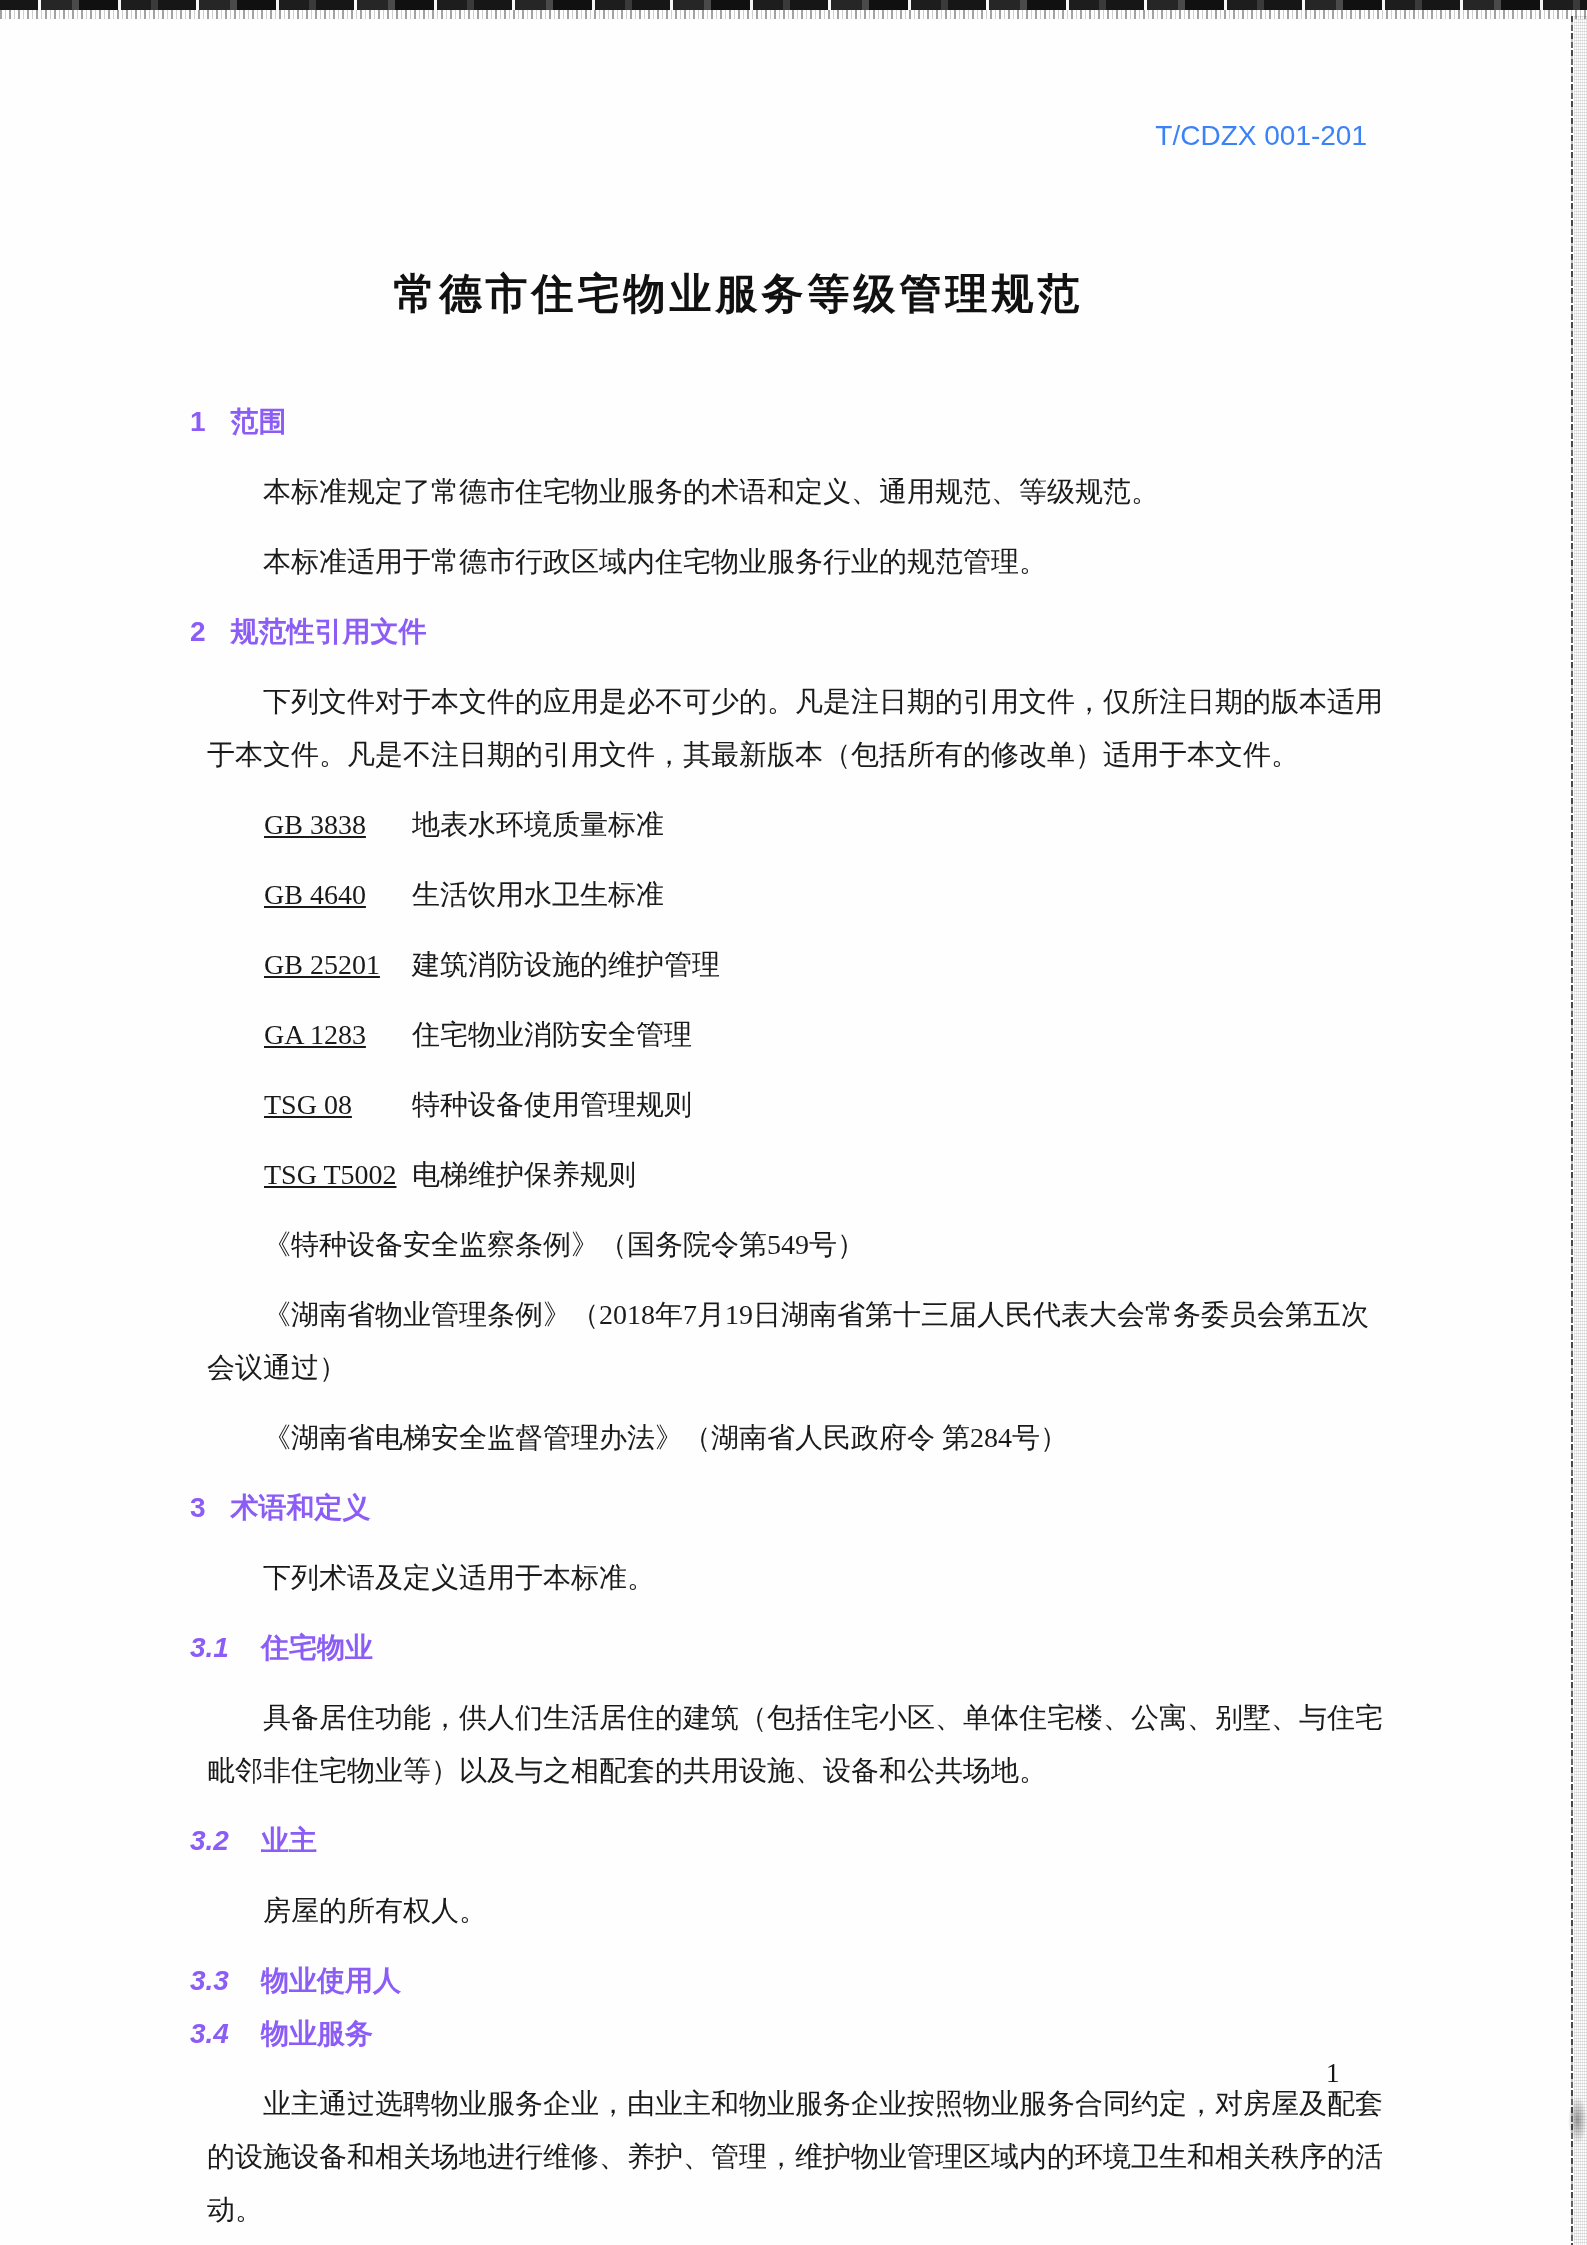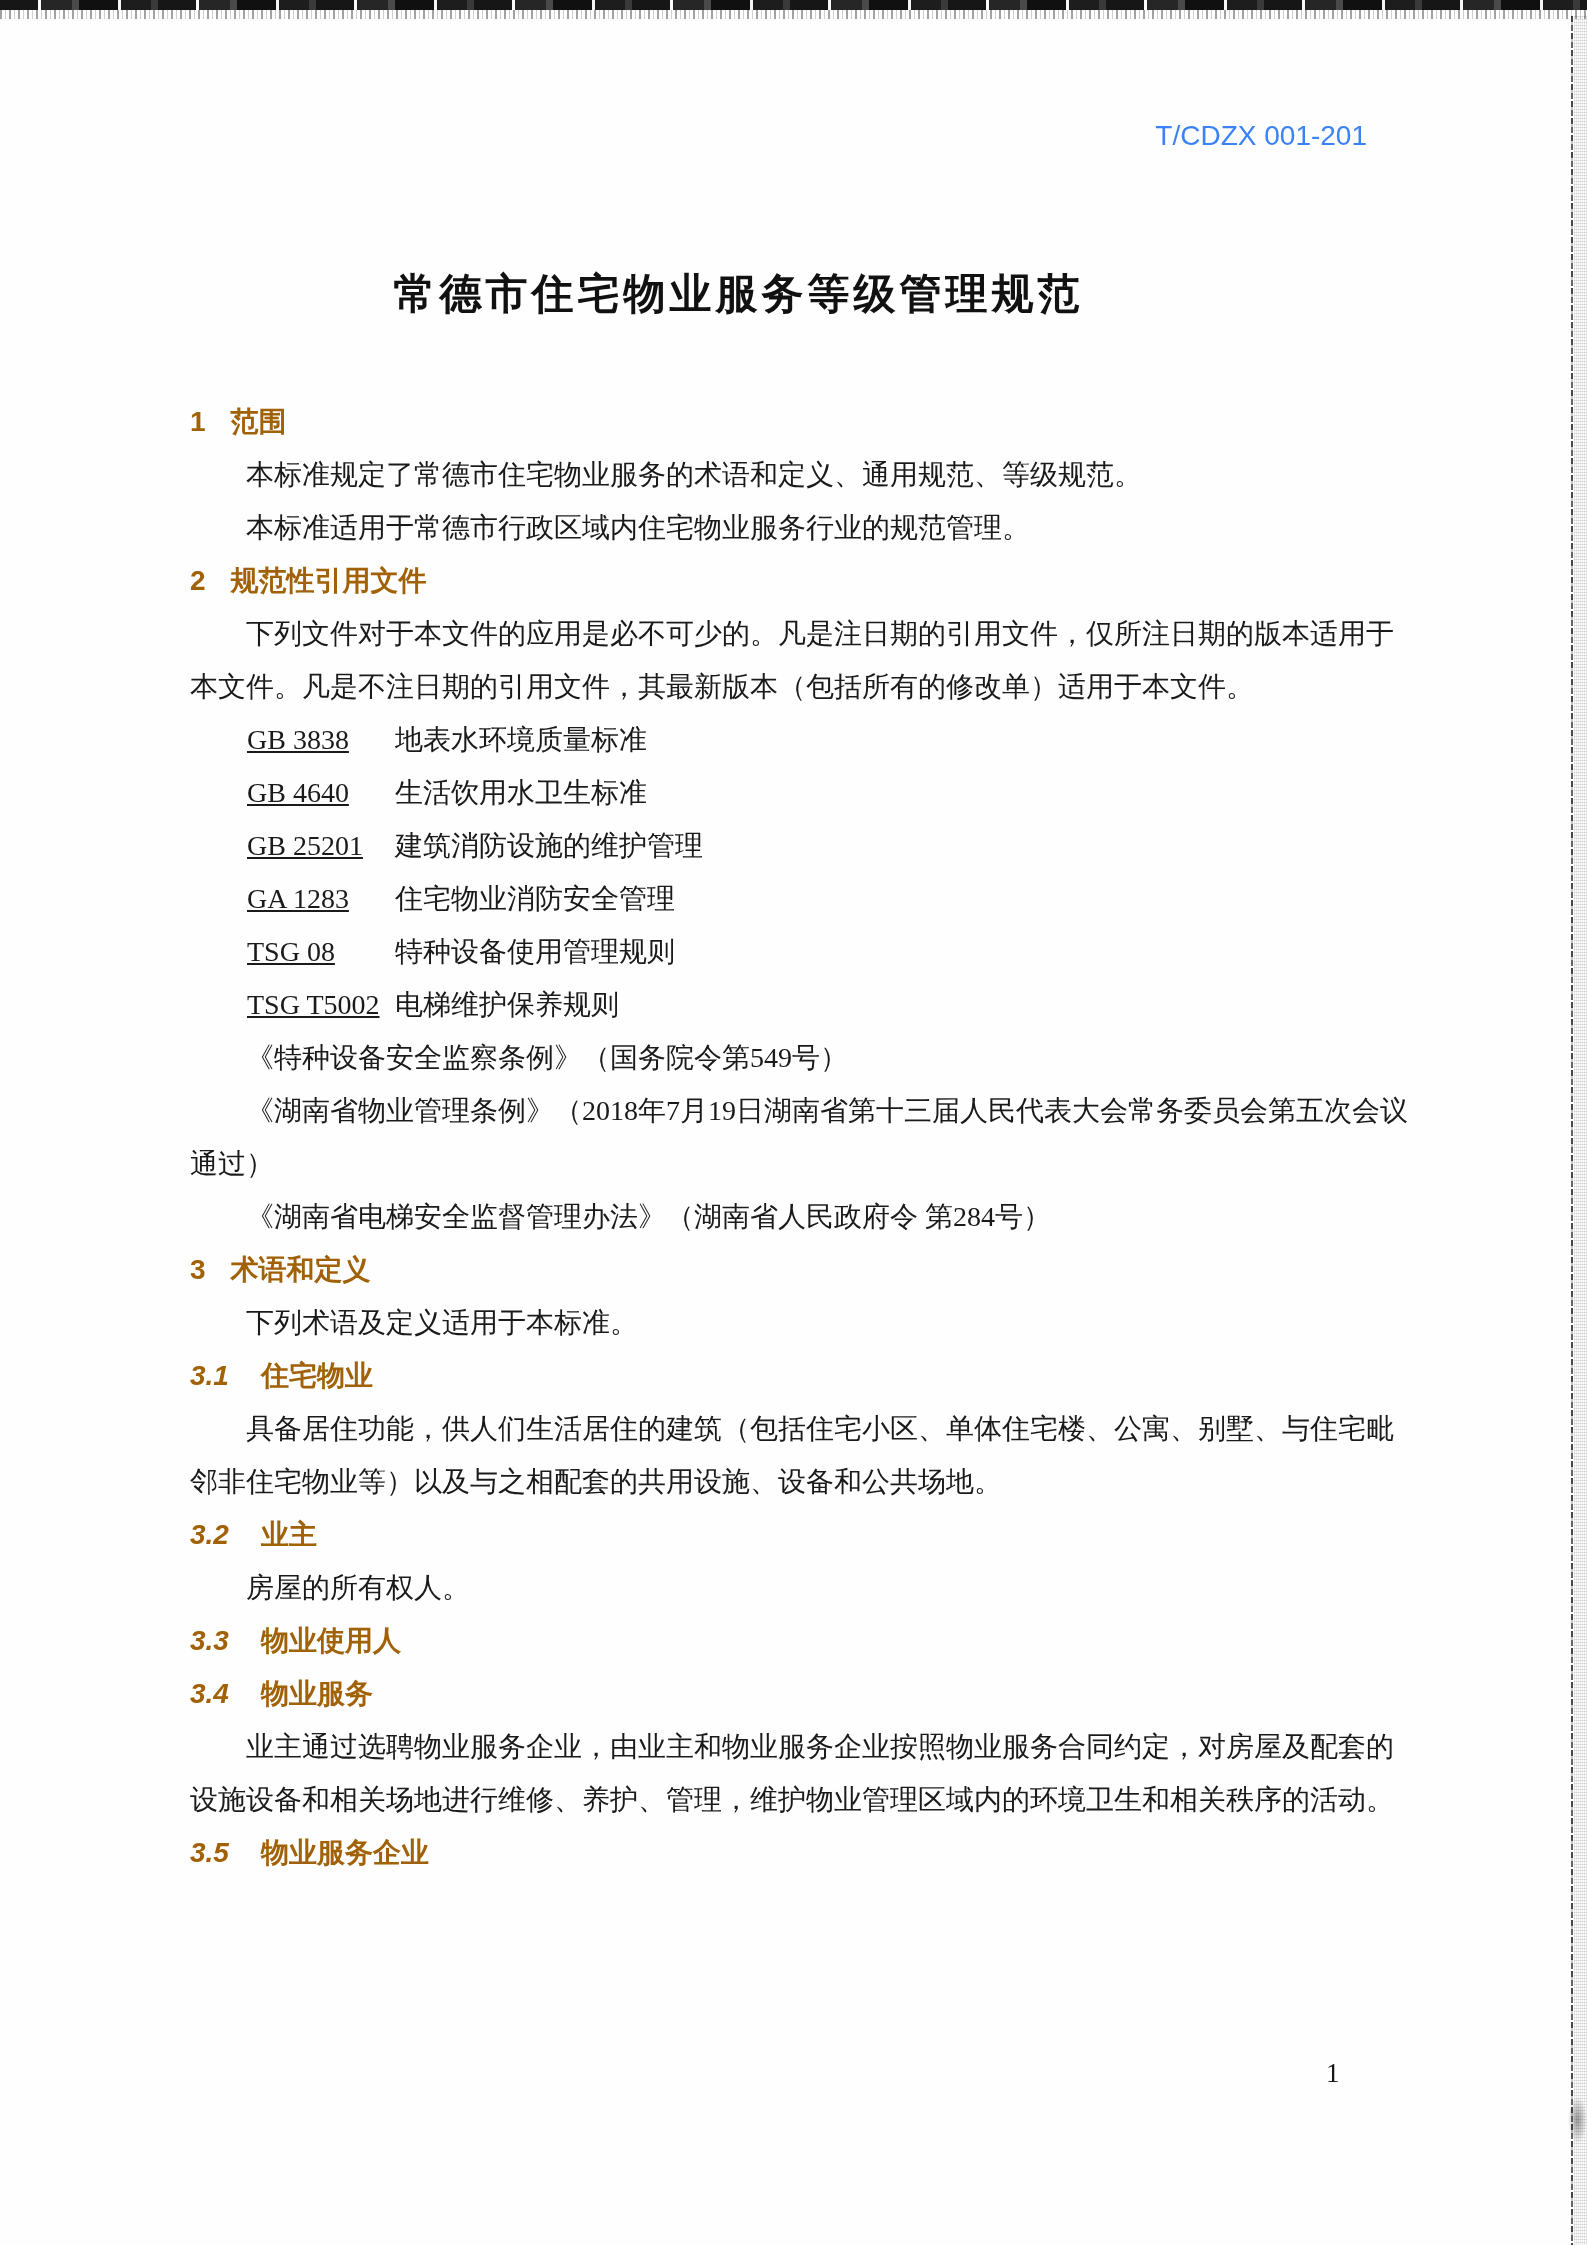--- a/index.html
+++ b/index.html
@@ -56,25 +56,25 @@
     text-align: center;
     font-family: "Liberation Sans", "DejaVu Sans", sans-serif;
     font-weight: 700; font-size: 42px; letter-spacing: 4px; color: #111;
   }
 
   
   .content {
     position: absolute; top: 395px; left: 190px; width: 1220px;
     font-size: 28px; line-height: 53px; color: #1a1a1a;
   }
-  .content p { margin: 0; }
+  .content p { margin: 17px; }
   .para { text-indent: 2em; }
   .sec-h {
     font-family: "Liberation Sans", "DejaVu Sans", sans-serif;
-    font-weight: 700; font-size: 28px; color: #a16207;
+    font-weight: 700; font-size: 28px; color: #8b5cf6;
   }
   .sec-h .num { margin-right: 25px; }
   .sec-h.sub .num { margin-right: 32px; font-style: italic; }
   .ref { padding-left: 57px; }
   .ref-code { display: inline-block; width: 148px; text-decoration: underline; }
 
   .page-num {
     position: absolute; top: 2058px; left: 1326px;
     font-size: 27px; color: #161616;
   }

